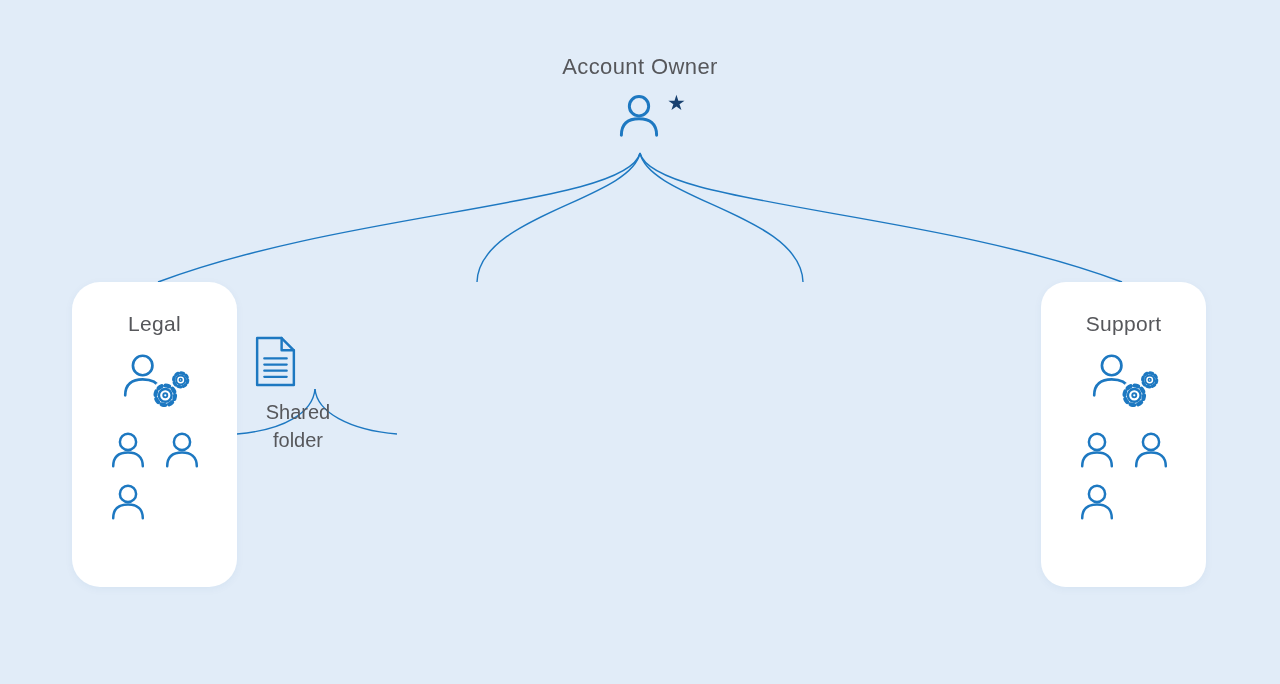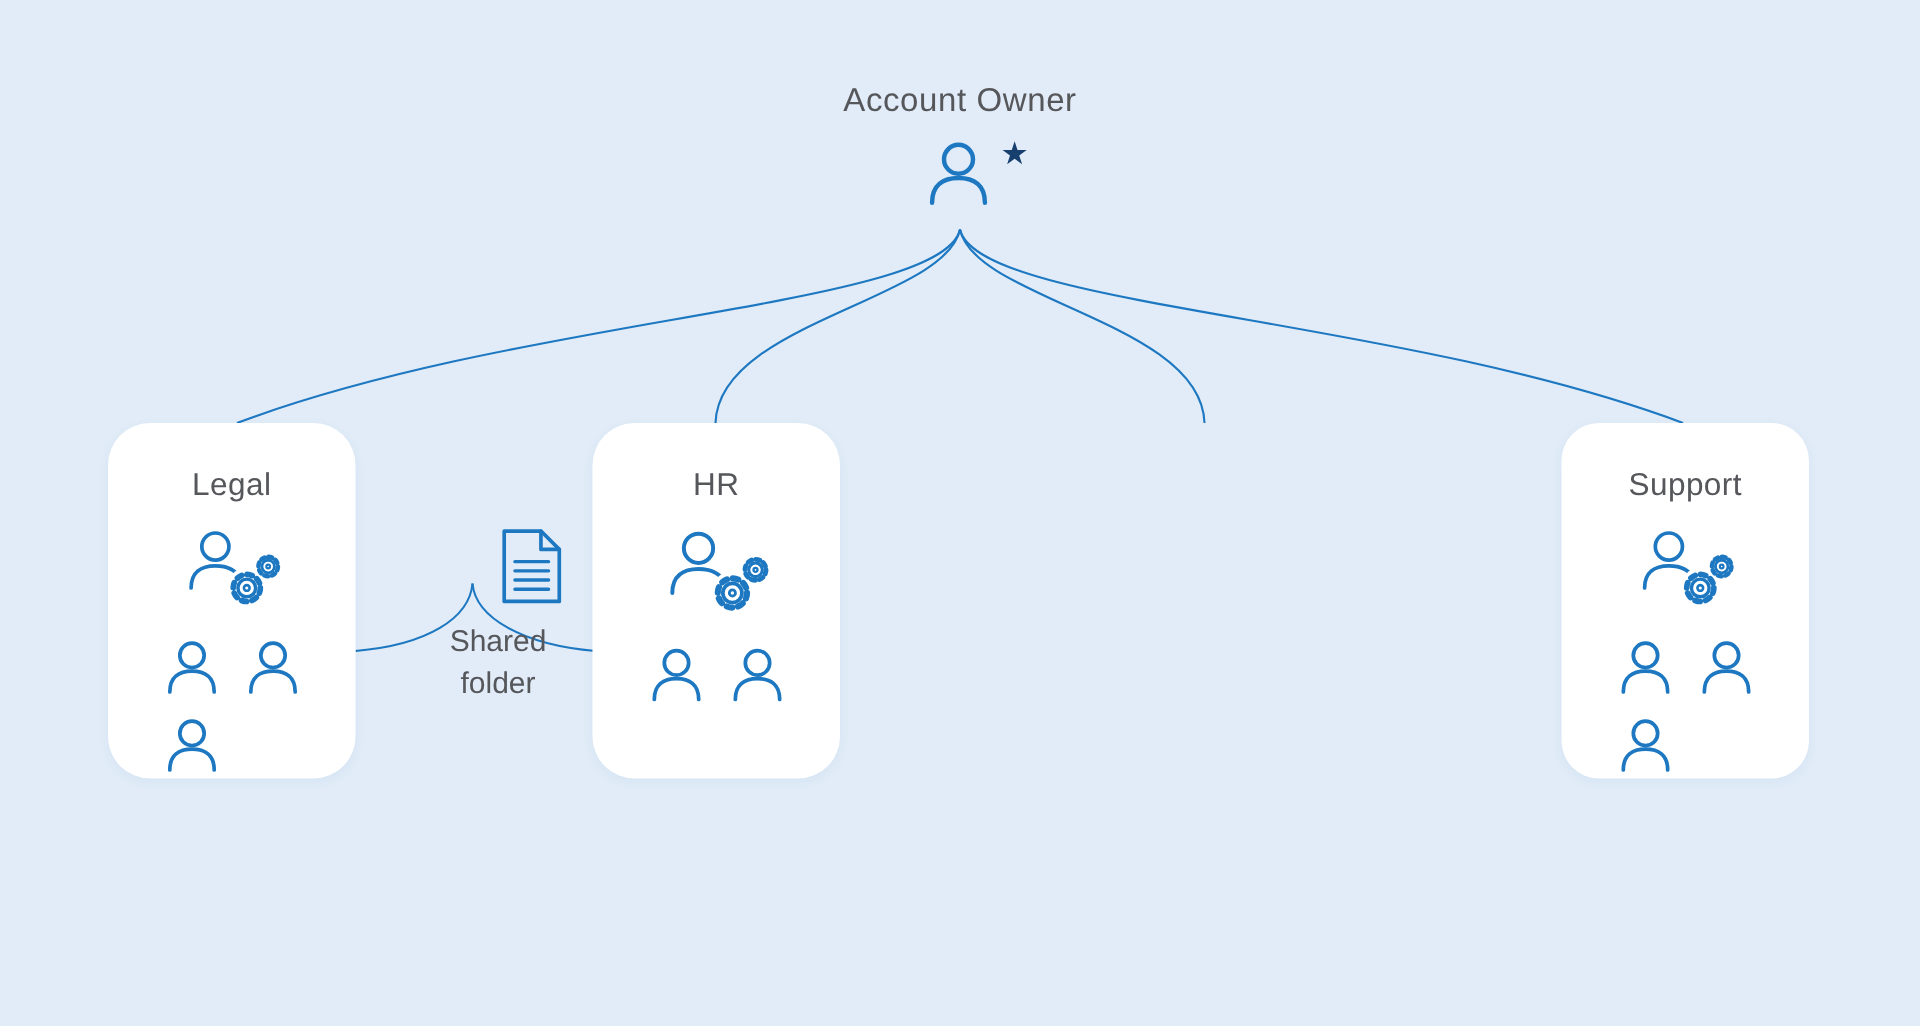--- a/index.html
+++ b/index.html
@@ -55,21 +55,21 @@
     top:92px;
     left:667px;
     font-size:21px;
     color:var(--star);
     line-height:1;
   }
   .dept-card{
     position:absolute;
     top:282px;
     width:165px;
-    height:237px;
+    height:305px;
     background:var(--card);
     border-radius:28px;
     box-shadow:0 2px 8px rgba(27,78,134,.05);
     display:flex;
     flex-direction:column;
     align-items:center;
   }
   .dept-card.legal{left:72px;}
   .dept-card.hr{left:395px;}
   .dept-card.sales{left:718px;}
@@ -93,25 +93,25 @@
     row-gap:10px;
     justify-items:center;
   }
   .member-icon{
     width:42px;
     height:42px;
   }
   .shared-folder{
     position:absolute;
     left:253px;
-    top:352px;
+    top:336px;
     width:124px;
     display:flex;
     flex-direction:column;
-    align-items:flex-end;
+    align-items:flex-start;
   }
   .doc-icon{
     width:45px;
     height:51px;
   }
   .shared-label{
     margin-top:62px;
     text-align:center;
     font-size:20px;
     line-height:1.42;
@@ -189,35 +189,20 @@
         </svg>
         <svg class="member-icon" viewBox="0 0 44 44">
           <use href="#sym-person"></use>
         </svg>
         <svg class="member-icon" viewBox="0 0 44 44">
           <use href="#sym-person"></use>
         </svg>
       </div>
   </div>
 
-  <div class="dept-card hr">
-    <div class="dept-title">HR</div>
-    <svg class="admin-icon" viewBox="0 0 74 62">
-        <use href="#sym-admin"></use>
-      </svg>
-    <div class="members">
-
-    <svg class="member-icon" viewBox="0 0 44 44">
-          <use href="#sym-person"></use>
-        </svg>
-        <svg class="member-icon" viewBox="0 0 44 44">
-          <use href="#sym-person"></use>
-        </svg>
-      </div>
-  </div>
 
 
   <div class="dept-card support">
     <div class="dept-title">Support</div>
     <svg class="admin-icon" viewBox="0 0 74 62">
         <use href="#sym-admin"></use>
       </svg>
     <div class="members">
 
     <svg class="member-icon" viewBox="0 0 44 44">

